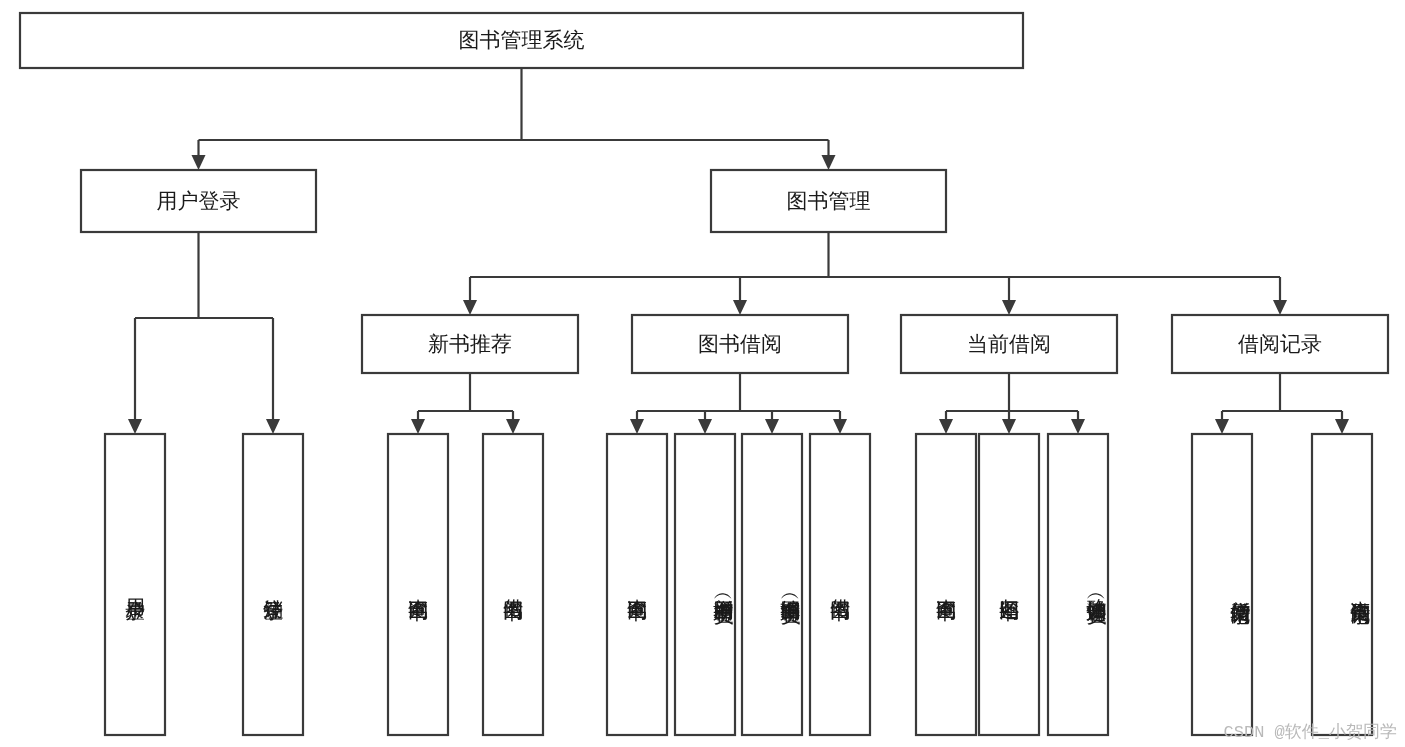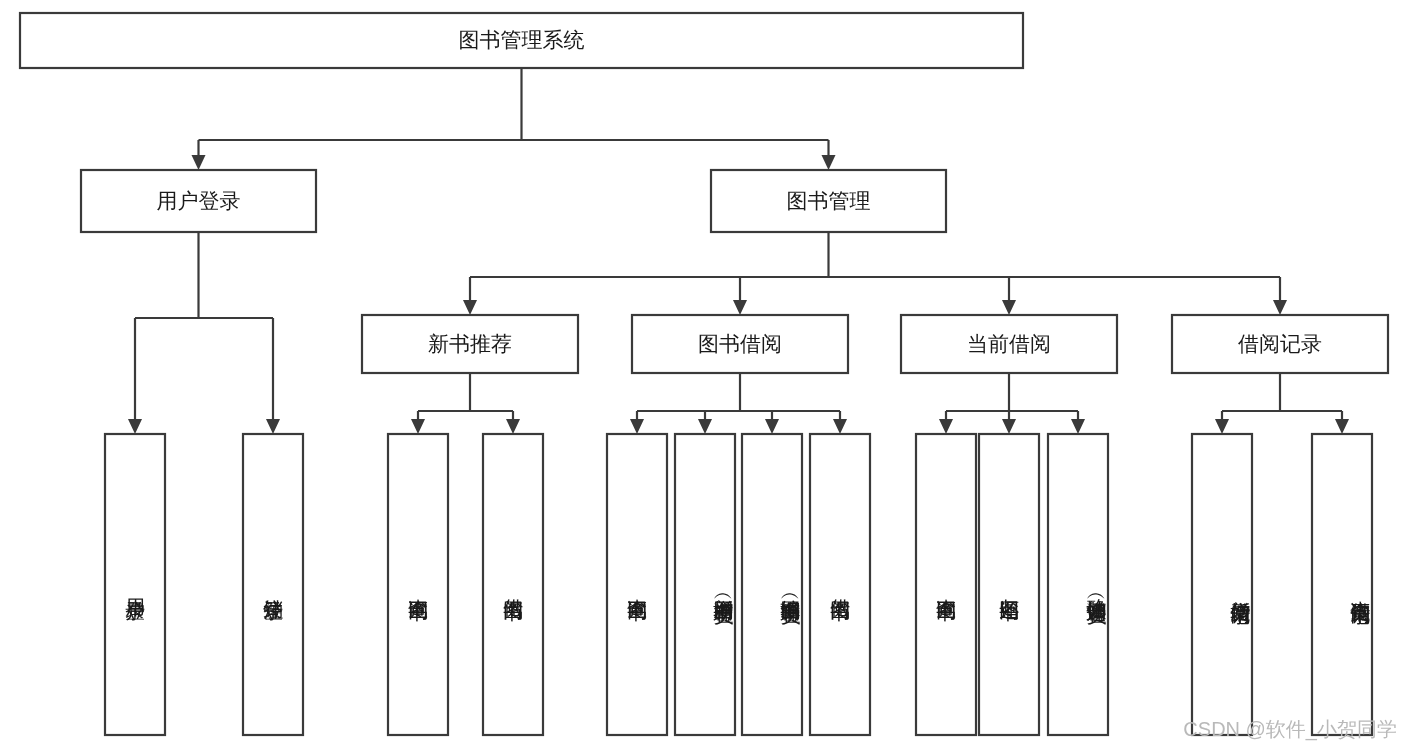--- a/index.html
+++ b/index.html
@@ -61,22 +61,22 @@
     line-height: 1.18;
     color: #1a1a1a;
     letter-spacing: 1px;
     white-space: nowrap;
     pointer-events: none;
   }
   .watermark {
     position: absolute;
     right: 8px;
     bottom: 4px;
-    font-family: Liberation Sans, sans-serif;
-    font-size: 20px;
+    font-family: Liberation Mono, monospace;
+    font-size: 17px;
     color: #b9b9b9;
     white-space: nowrap;
     user-select: none;
   }
 </style>
 </head>
 <body>
 
 <div id="diagram-root">
 

